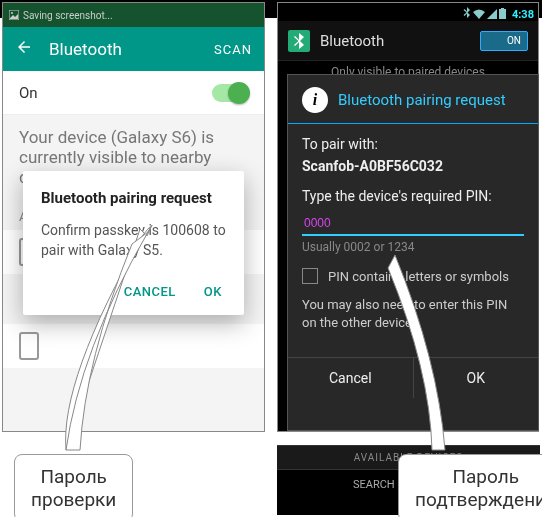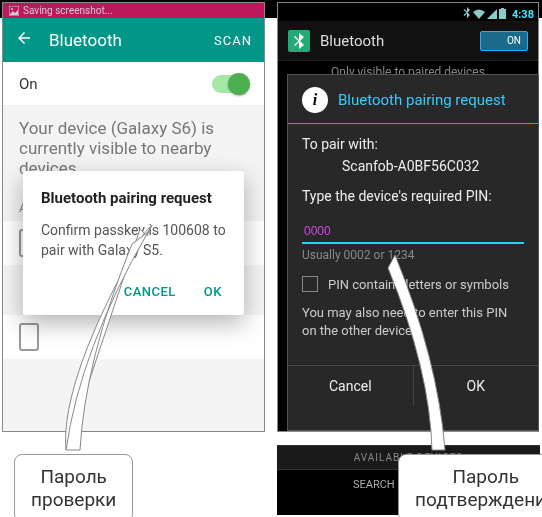--- a/index.html
+++ b/index.html
@@ -2,21 +2,21 @@
 <html><head>
 <meta charset="utf-8">
 <style>
   * { box-sizing: border-box; margin: 0; padding: 0; }
   body { font-family: Roboto, Arial, sans-serif; background: #fff; width: 542px; height: 517px; position: relative; }
   .phone { position: absolute; border: 1px solid #888; background: #fff; overflow: hidden; }
   .phone.left { left: 2px; top: 2px; width: 263px; height: 430px; background: #f4f4f4; }
   .phone.right { left: 277px; top: 2px; width: 262px; height: 430px; background: #000; }
 
   
-  .l-status { background: #be185d; color: #ccc; font-size: 10px; height: 15px; display: flex; align-items: center; padding: 0 6px; }
+  .l-status { background: #14532d; color: #ccc; font-size: 10px; height: 24px; display: flex; align-items: center; padding: 0 6px; }
   .l-status svg { margin-right: 4px; }
   .l-header { background: #009688; color: #fff; height: 44px; display: flex; align-items: center; padding: 0 12px; }
   .l-header .back { margin-right: 16px; }
   .l-header .title { font-size: 17px; flex: 1; }
   .l-header .scan { font-size: 13px; letter-spacing: 1px; }
   .l-onrow { background: #fff; height: 44px; display: flex; align-items: center; padding: 0 16px; border-bottom: 1px solid #eee; }
   .l-onrow .label { flex: 1; font-size: 15px; color: #333; }
   .toggle { width: 36px; height: 18px; background: #a5e8a5; border-radius: 10px; position: relative; }
   .toggle::after { content: ""; position: absolute; right: -2px; top: -2px; width: 22px; height: 22px; background: #4caf50; border-radius: 50%; box-shadow: 0 1px 2px rgba(0,0,0,0.3); }
   .l-info { padding: 12px 16px; font-size: 17px; color: #777; background: #f4f4f4; }
@@ -39,22 +39,22 @@
   .r-header .title { color: #ddd; font-size: 15px; flex: 1; }
   .r-switch { width: 48px; height: 20px; background: #1a6a8a; border-radius: 2px; color: #fff; font-size: 10px; display: flex; align-items: center; justify-content: flex-end; padding: 0 6px; border: 1px solid #3af; }
   .r-vis { color: #888; font-size: 12px; text-align: center; padding: 4px 0 8px; background: #000; }
 
   .r-modal { position: absolute; left: 287px; right: 3px; top: 74px; bottom: 86px; background: #282828; border: 1px solid #555; }
   .r-modal .mhead { display: flex; align-items: center; padding: 12px 14px 10px; border-bottom: 1px solid #0af; }
   .r-modal .info-ic { width: 26px; height: 26px; background: #fff; border-radius: 50%; color: #000; display: flex; align-items: center; justify-content: center; font-weight: bold; font-style: italic; font-family: serif; margin-right: 10px; }
   .r-modal .mtitle { color: #3cf; font-size: 15px; }
   .r-modal .mbody { padding: 12px 14px; color: #eee; font-size: 14px; }
   .r-modal .pairwith { margin-bottom: 6px; }
-  .r-modal .devname { font-weight: normal; margin-bottom: 14px; margin-left: 40px; }
-  .r-modal .typepin { margin-bottom: 16px; }
+  .r-modal .devname { font-weight: bold; margin-bottom: 14px; }
+  .r-modal .typepin { margin-bottom: 8px; }
   .r-modal .pininput { color: #d946ef; font-size: 12px; border: none; border-bottom: 2px solid #3cf; background: transparent; width: 100%; padding: 4px 2px; outline: none; }
   .r-modal .hint { color: #888; font-size: 12px; margin-top: 4px; }
   .r-modal .checkrow { display: flex; align-items: center; margin-top: 14px; }
   .r-modal .checkbox { width: 16px; height: 16px; border: 1px solid #888; margin-right: 10px; }
   .r-modal .checklabel { color: #ccc; font-size: 13px; }
   .r-modal .note { color: #ccc; font-size: 13px; margin-top: 12px; line-height: 1.35; }
   .r-modal .mbtns { display: flex; border-top: 1px solid #444; margin-top: 14px; }
   .r-modal .mbtn { flex: 1; text-align: center; color: #eee; font-size: 14px; padding: 12px 0; }
   .r-modal .mbtn:first-child { border-right: 1px solid #444; }
 

